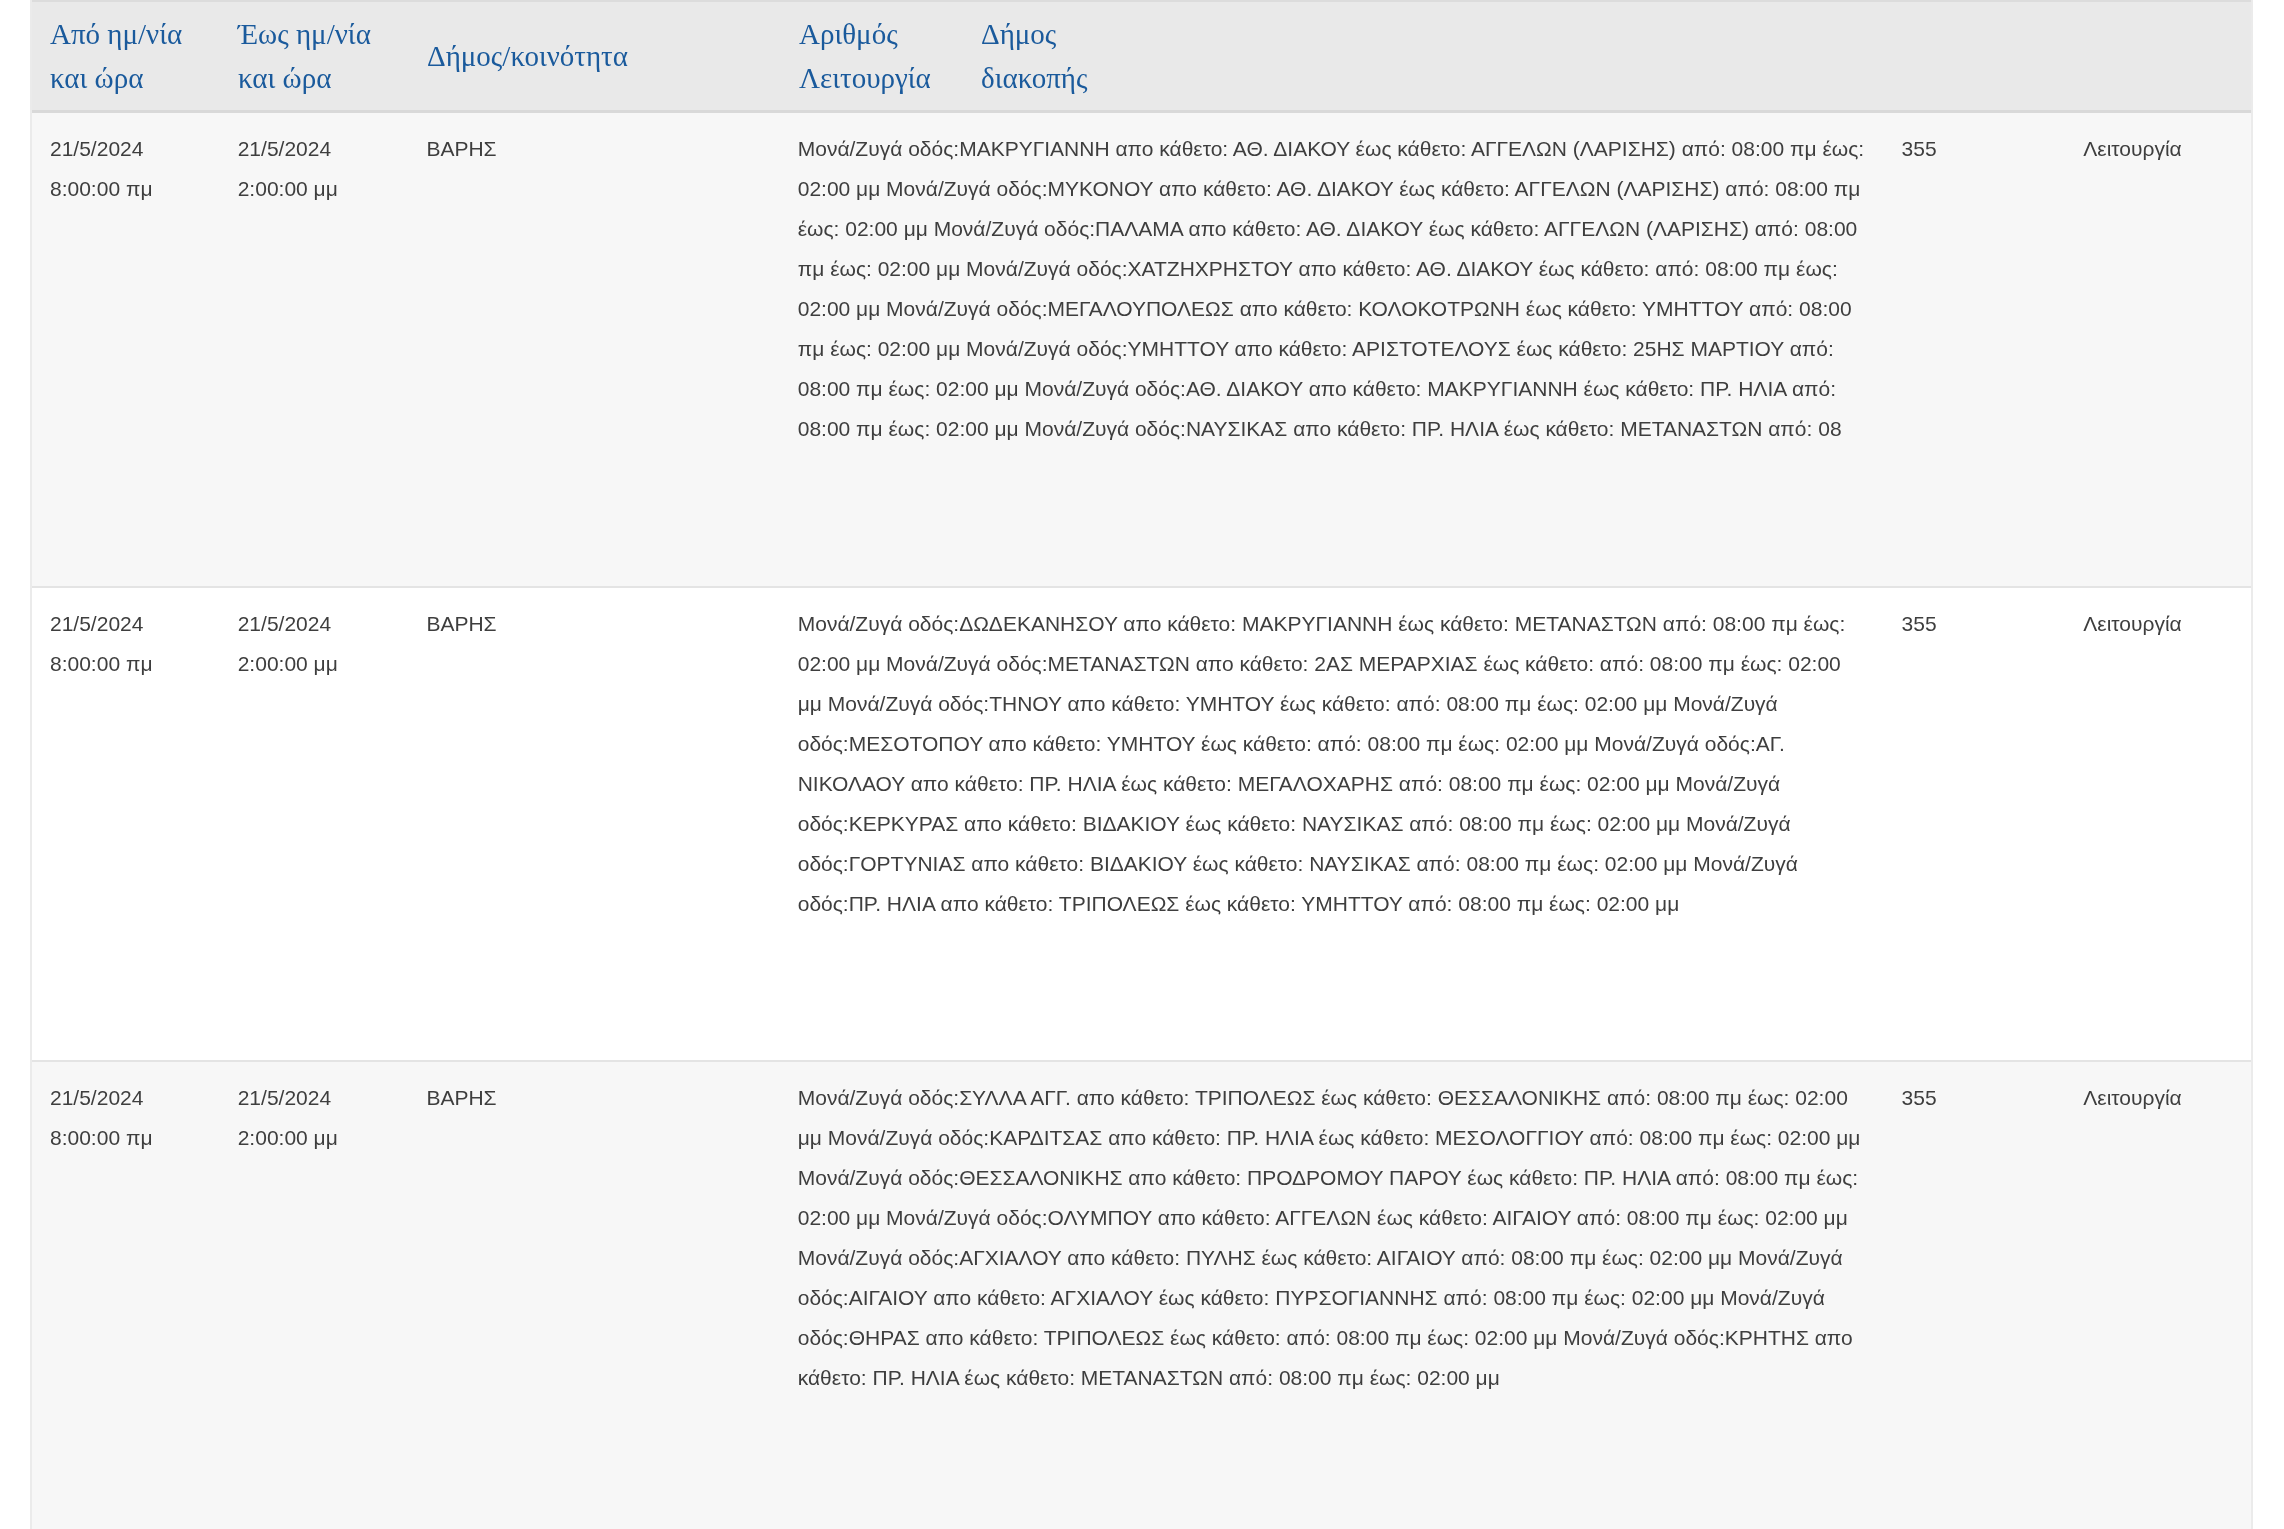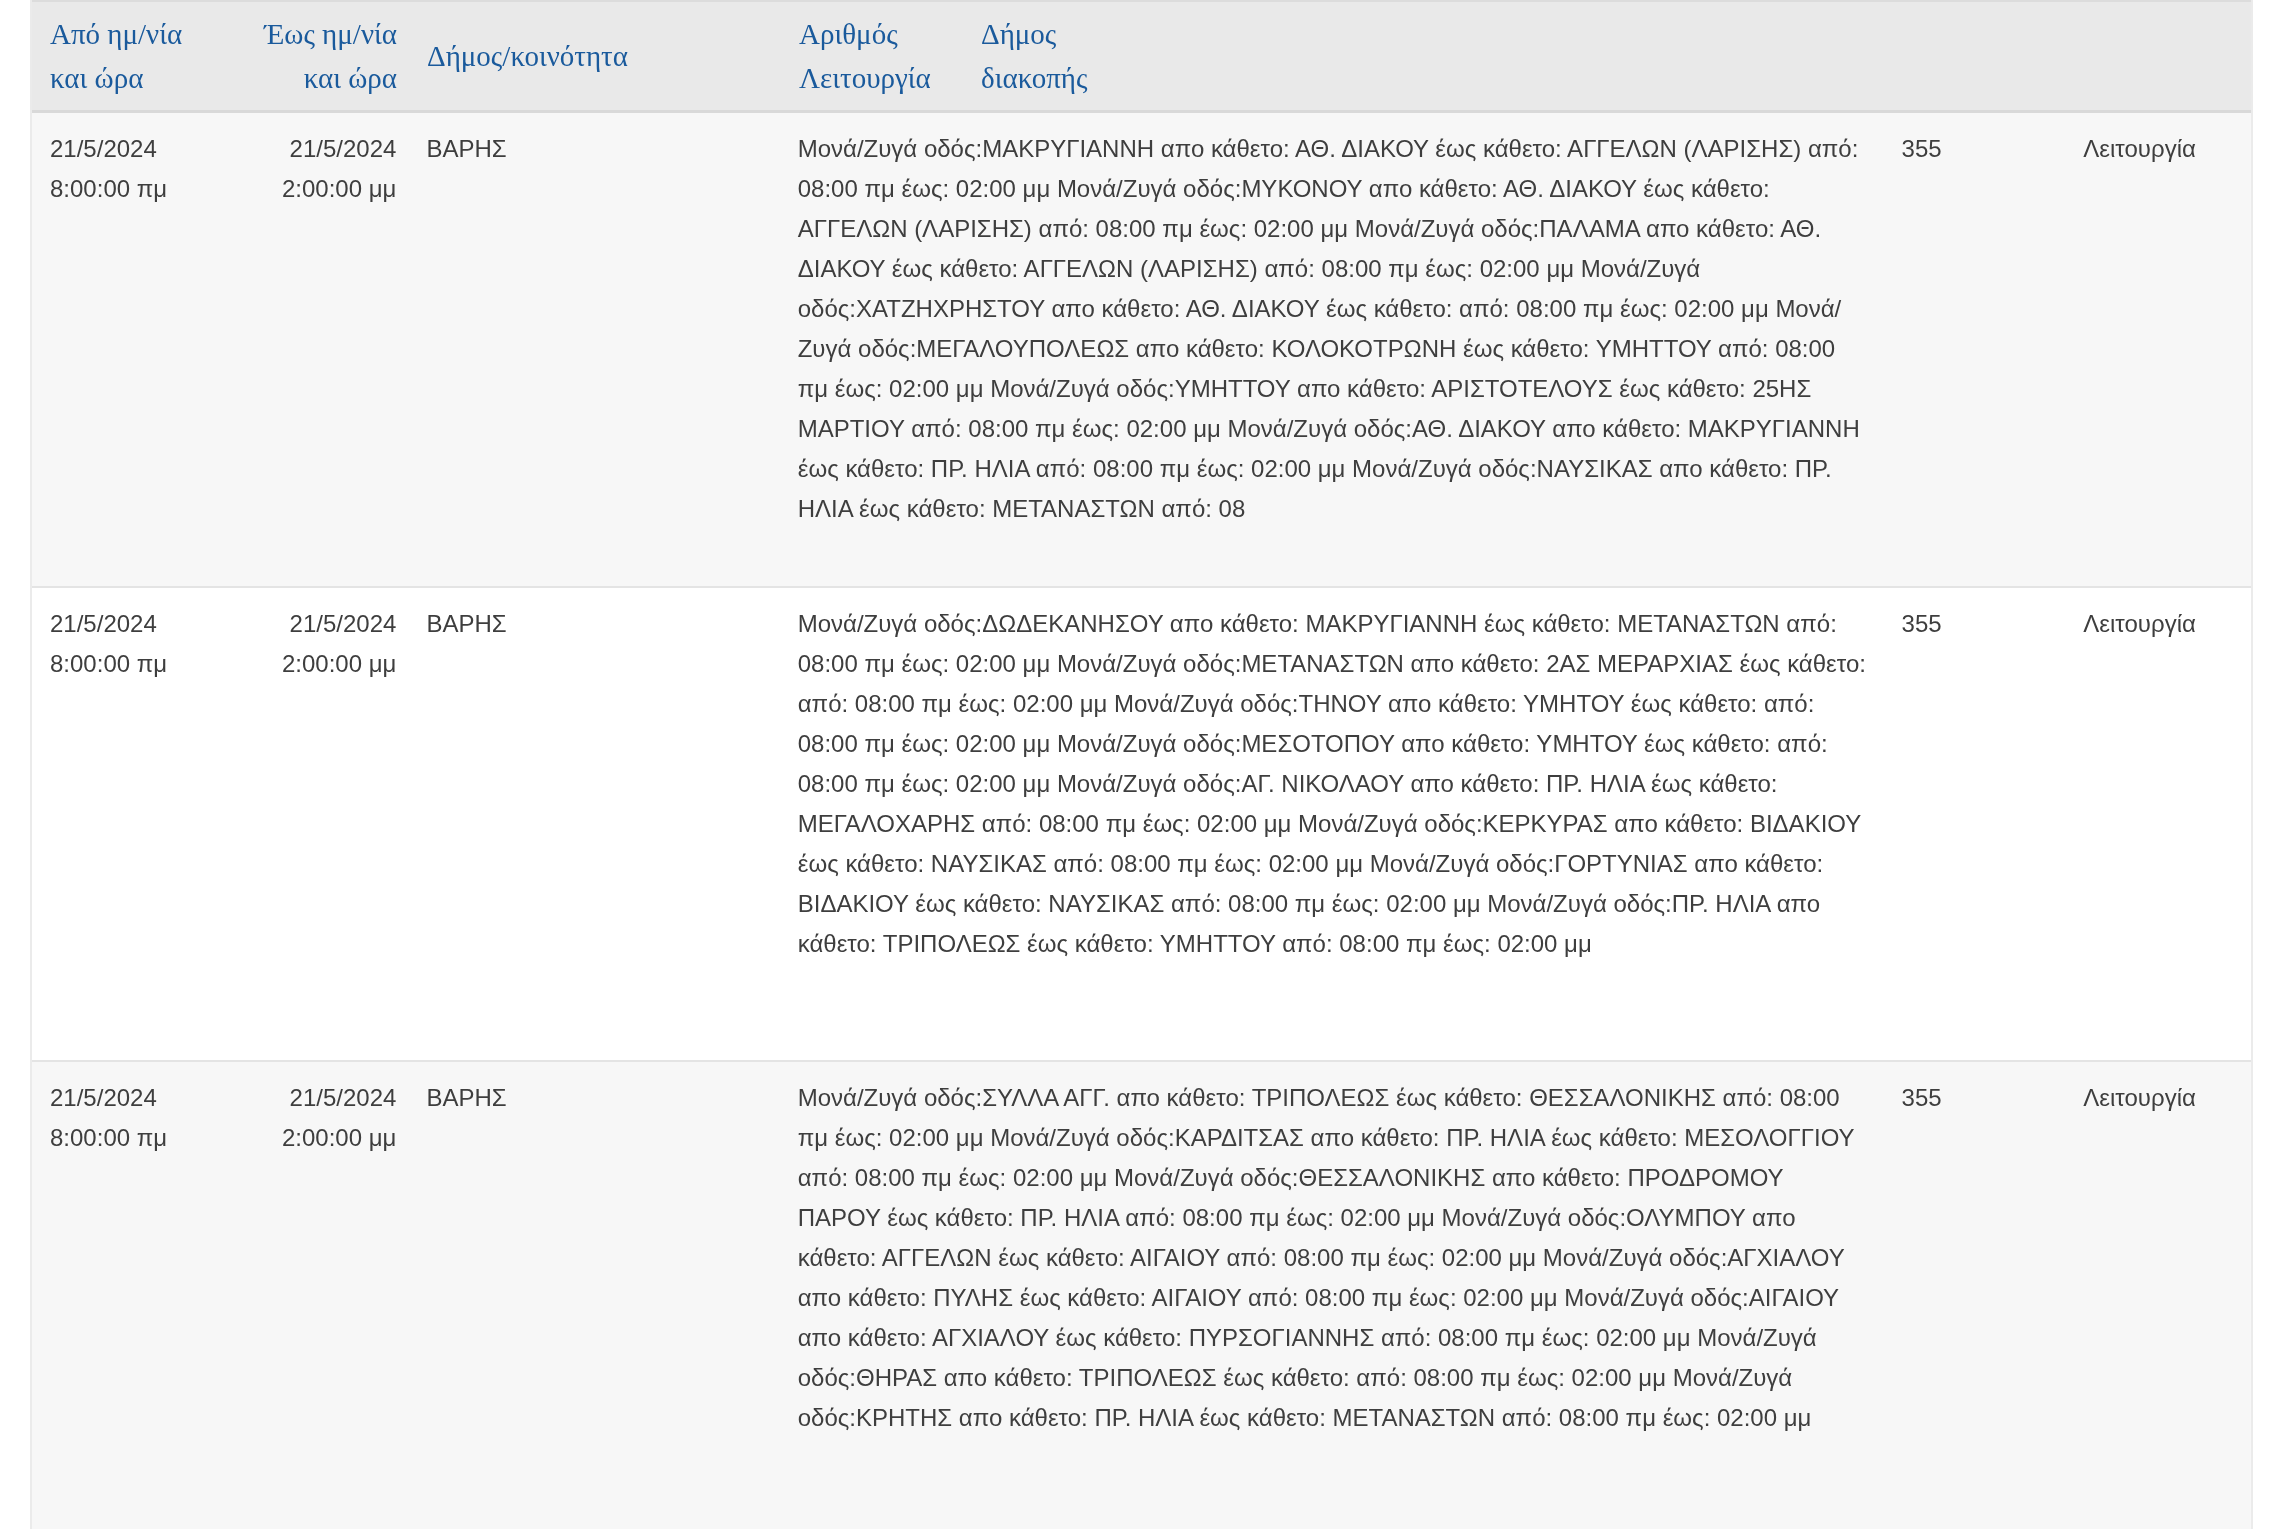--- a/index.html
+++ b/index.html
@@ -30,29 +30,29 @@
     line-height: 44px;
   }
   .th {
     display: flex;
     align-items: center;
     padding: 6px 12px 6px 18px;
     cursor: pointer;
   }
   .row {
     display: flex;
-    font-size: 24px;
+    font-size: 21px;
     line-height: 40px;
   }
   .row + .row { border-top: 2px solid #e4e4e4; }
   .row.odd  { background: #f7f7f7; }
   .row.even { background: #ffffff; }
   .td { padding: 16px 12px 16px 18px; word-wrap: break-word; }
   .c1 { width: 188px; }
-  .c2 { width: 189px; text-align: right; }
+  .c2 { width: 189px; }
   .c3 { width: 372px; }
   .c4 { width: 1106px; padding-right: 16px; }
   .c5 { width: 182px; }
   .c6 { width: 186px; }
   .row-1 { min-height: 473px; }
   .row-2 { min-height: 474px; }
   .row-3 { min-height: 500px; }
 </style>
 </head>
 <body>

